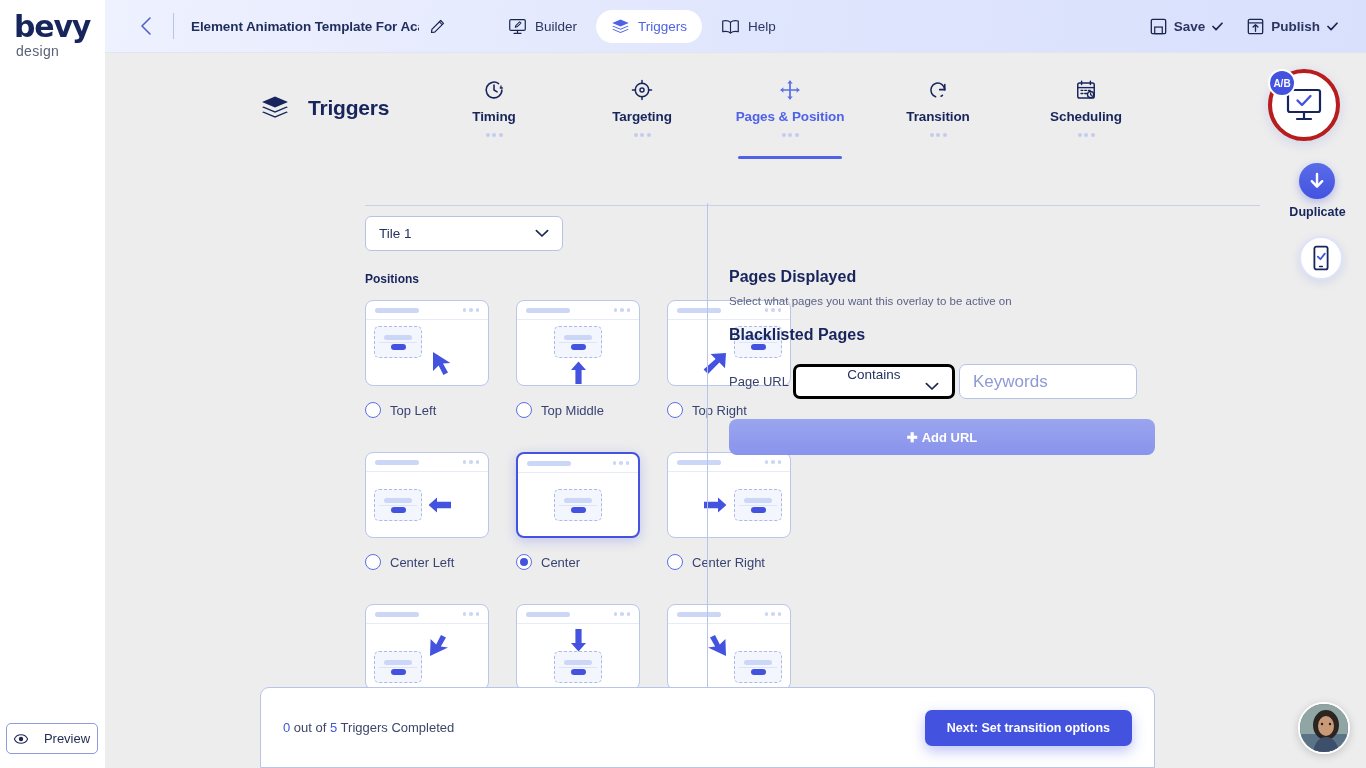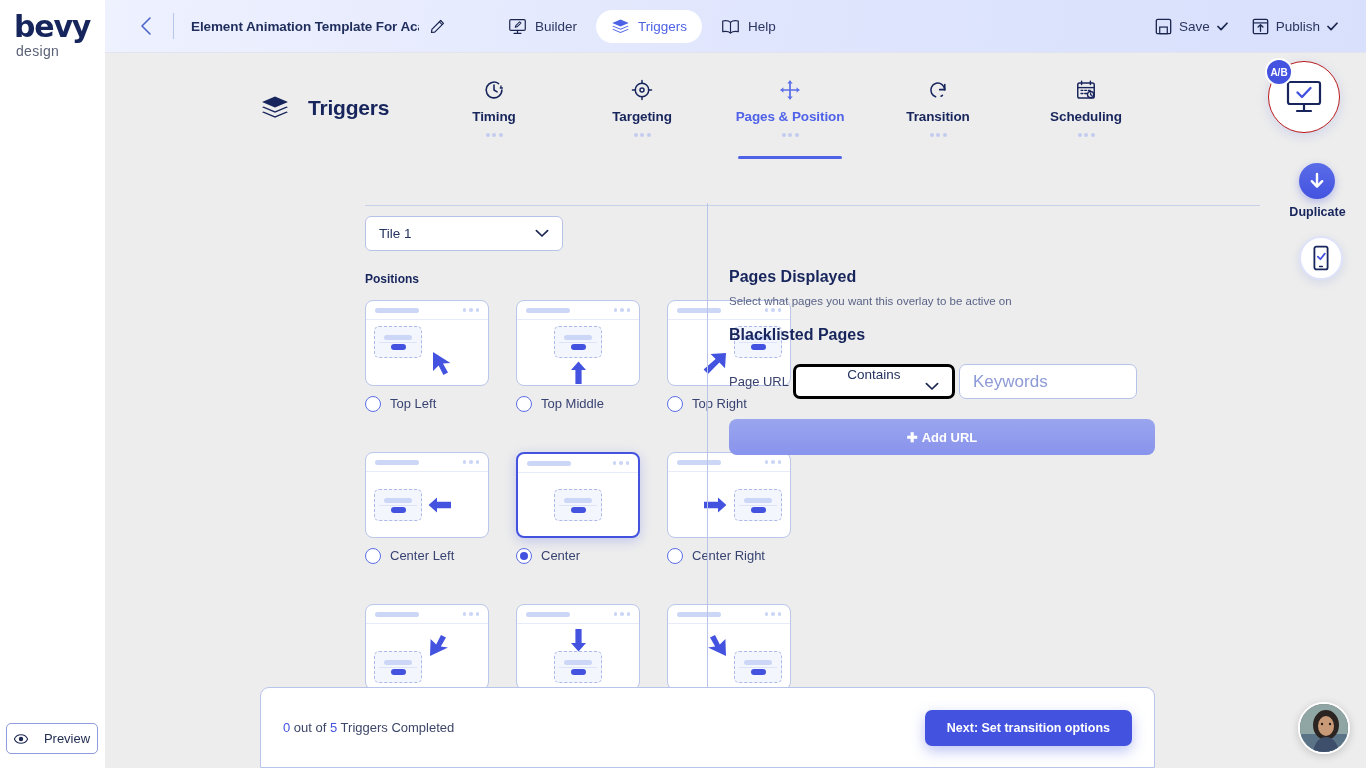--- a/index.html
+++ b/index.html
@@ -70,21 +70,21 @@
   .pencil { margin-left: 11px; cursor:pointer; width:15px; height:15px; display:block;}
   .nav-group { display:flex; align-items:center; margin-left: 48px; gap: 4px; }
   .nav-item {
     display:flex; align-items:center; gap: 8px;
     padding: 7px 15px; border-radius: 19px;
     font-size: 13.5px; color: #2a3560; cursor: pointer;
     white-space: nowrap;
   }
   .nav-item.active { background:#ffffff; color:#4d62e5; font-weight: 500;}
   .nav-ic { width:19px; height:19px; display:block; flex:0 0 auto;}
-  .top-right { margin-left:auto; display:flex; align-items:center; gap: 24px; margin-right: 28px; }
+  .top-right { margin-left:auto; display:flex; align-items:center; gap: 24px; margin-right: 28px; font-weight: bold; }
   .tr-item { display:flex; align-items:center; gap:7px; font-size:13.5px; color:#2a3560; cursor:pointer;}
   .chk { width:11px; height:9px; display:block; }
 
   
   .canvas {
     position: absolute; left: 105px; top: 53px;
     width: 1261px; height: 715px;
     background: #ededed;
     overflow: hidden;
   }
@@ -154,21 +154,21 @@
   .mini {
     position:absolute; width:48px; height:32px;
     border:1px dashed #adb9e8; border-radius:5px; background:#f4f6fe;
     display:flex; flex-direction:column; align-items:center; justify-content:center;
     gap:4px;
   }
   .mini .m1 { width:28px;height:5px;border-radius:3px;background:#ccd6f6; }
   .mini .m2 { width:15px;height:6px;border-radius:3px;background:#4353e0; }
   .mini .mline { position:absolute; left:4px; right:4px; top:15px; height:1px; background:#dde3f8;}
   .arrow { position:absolute; }
-  .cell-label { display:flex; align-items:flex-start; gap:9px; margin-top:10px; height:22px;}
+  .cell-label { display:flex; align-items:flex-end; gap:9px; margin-top:10px; height:22px;}
   .radio {
     width:16px;height:16px;border-radius:50%;border:1.7px solid #5c6fe8;
     background:#fff; flex:0 0 auto; position:relative; cursor:pointer;
   }
   .radio.on::after {
     content:""; position:absolute; left:2.6px; top:2.6px;
     width:8.8px;height:8.8px;border-radius:50%;background:#4353e0;
   }
   .cell-label span { font-size:13px; color:#394372; }
 
@@ -223,22 +223,22 @@
   }
 
   
   .tool-rail { position:absolute; right:0; top:53px; width:105px; height:715px; z-index:3;}
   .tool-circle {
     position:absolute; border-radius:50%; background:#fff;
     display:flex;align-items:center;justify-content:center;
     cursor:pointer;
   }
   .tc-big {
-    left: 7px; top: 8px; width:72px;height:72px;
-    border:1px solid #b91c1c;
+    left: 7px; top: 16px; width:72px;height:72px;
+    border:4px solid #b91c1c;
     box-shadow: 0 3px 12px rgba(90,110,220,0.20);
   }
   .ab-badge {
     position:absolute; left:-4px; top:-4px; width:28px;height:28px;border-radius:50%;
     background:#4353e0; color:#fff; font-size:10px;font-weight:bold;
     display:flex;align-items:center;justify-content:center;
     border:2px solid #fff;
   }
   .tc-dup {
     left: 38px; top: 110px; width:36px;height:36px;

